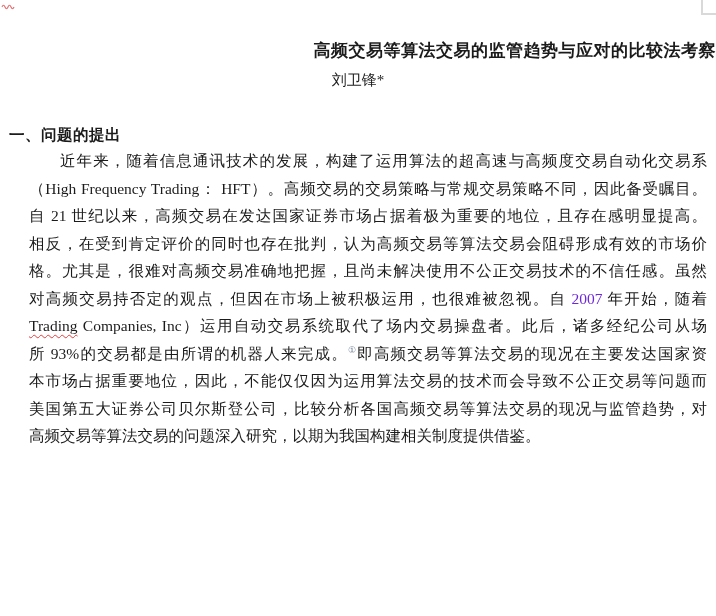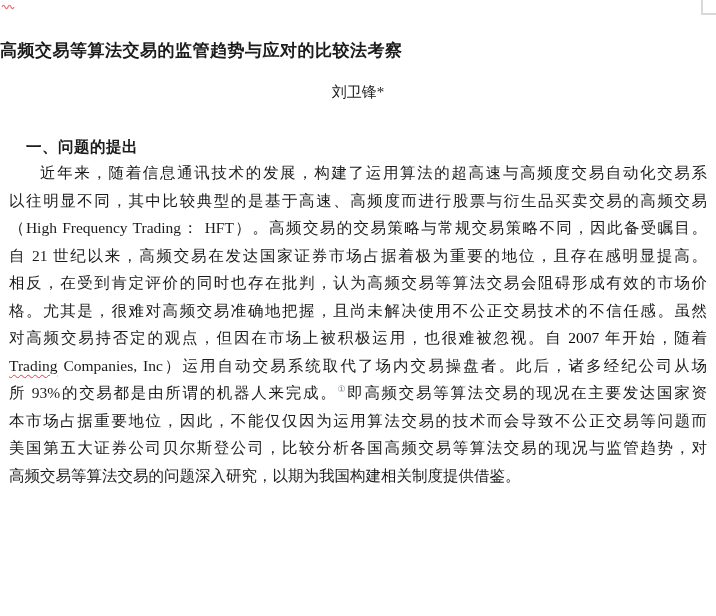--- a/index.html
+++ b/index.html
@@ -9,57 +9,58 @@
     overflow: hidden;
     font-family: "Liberation Serif", serif;
   }
   .page {
     position: relative;
     width: 716px; height: 616px;
     color: #1b1b1b;
   }
   .doc-title {
     margin: 0; padding-top: 40px;
-    text-align: left;
+    text-align: right;
     font-size: 17px; font-weight: bold;
     letter-spacing: 0.5px;
     line-height: 22px;
   }
   .author-line {
-    margin-top: 20px;
+    margin-top: 8px;
     text-align: center;
     font-size: 15px;
     line-height: 20px;
   }
   .section-heading {
-    margin: 34px 0 0 26px;
+    margin: 34px 0 0 9px;
     font-size: 15.5px; font-weight: bold;
     letter-spacing: 0.5px;
     line-height: 21px;
   }
   .body-text {
     margin: 2px 9px 0 9px;
     font-size: 15.5px;
   }
   .bl {
     height: 27.5px; line-height: 27.5px;
     text-align: justify;
     text-align-last: justify;
     overflow: hidden;
+    margin-left: 20px;
   }
   .bl.first { text-indent: 31px; }
   .bl.last { text-align: left; text-align-last: left; }
   .misspell {
     text-decoration: underline;
     text-decoration-style: wavy;
     text-decoration-color: #e63c3c;
     text-decoration-thickness: 1px;
     text-underline-offset: 3px;
   }
-  .year-num { color: #000000; }
+  .year-num { color: #6d28d9; }
   .footnote-sup {
     font-size: 9px;
     vertical-align: super;
     line-height: 0;
     color: #6b7f96;
   }
   .corner-v {
     position: absolute; top: 0; right: 13px;
     width: 2px; height: 14px;
     background: #d9d9d9;
@@ -86,21 +87,20 @@
   </div>
 
   <h1 class="doc-title">高频交易等算法交易的监管趋势与应对的比较法考察</h1>
 
   <div class="author-line">刘卫锋*</div>
 
   <h2 class="section-heading">一、问题的提出</h2>
 
   <div class="body-text">
     <div class="bl first">近年来，随着信息通讯技术的发展，构建了运用算法的超高速与高频度交易自动化交易系</div>
-    <div class="bl">以往明显不同，其中比较典型的是基于高速、高频度而进行股票与衍生品买卖交易的高频交易</div>
     <div class="bl">（High Frequency Trading： HFT）。高频交易的交易策略与常规交易策略不同，因此备受瞩目。</div>
     <div class="bl">自 21 世纪以来，高频交易在发达国家证券市场占据着极为重要的地位，且存在感明显提高。</div>
     <div class="bl">相反，在受到肯定评价的同时也存在批判，认为高频交易等算法交易会阻碍形成有效的市场价</div>
     <div class="bl">格。尤其是，很难对高频交易准确地把握，且尚未解决使用不公正交易技术的不信任感。虽然</div>
     <div class="bl">
       <span>对高频交易持否定的观点，但因在市场上被积极运用，也很难被忽视。自 </span><span class="year-num">2007</span><span> 年开始，随着</span>
     </div>
     <div class="bl">
       <span class="misspell">Trading</span><span> Companies, Inc）运用自动交易系统取代了场内交易操盘者。此后，诸多经纪公司从场</span>
     </div>

